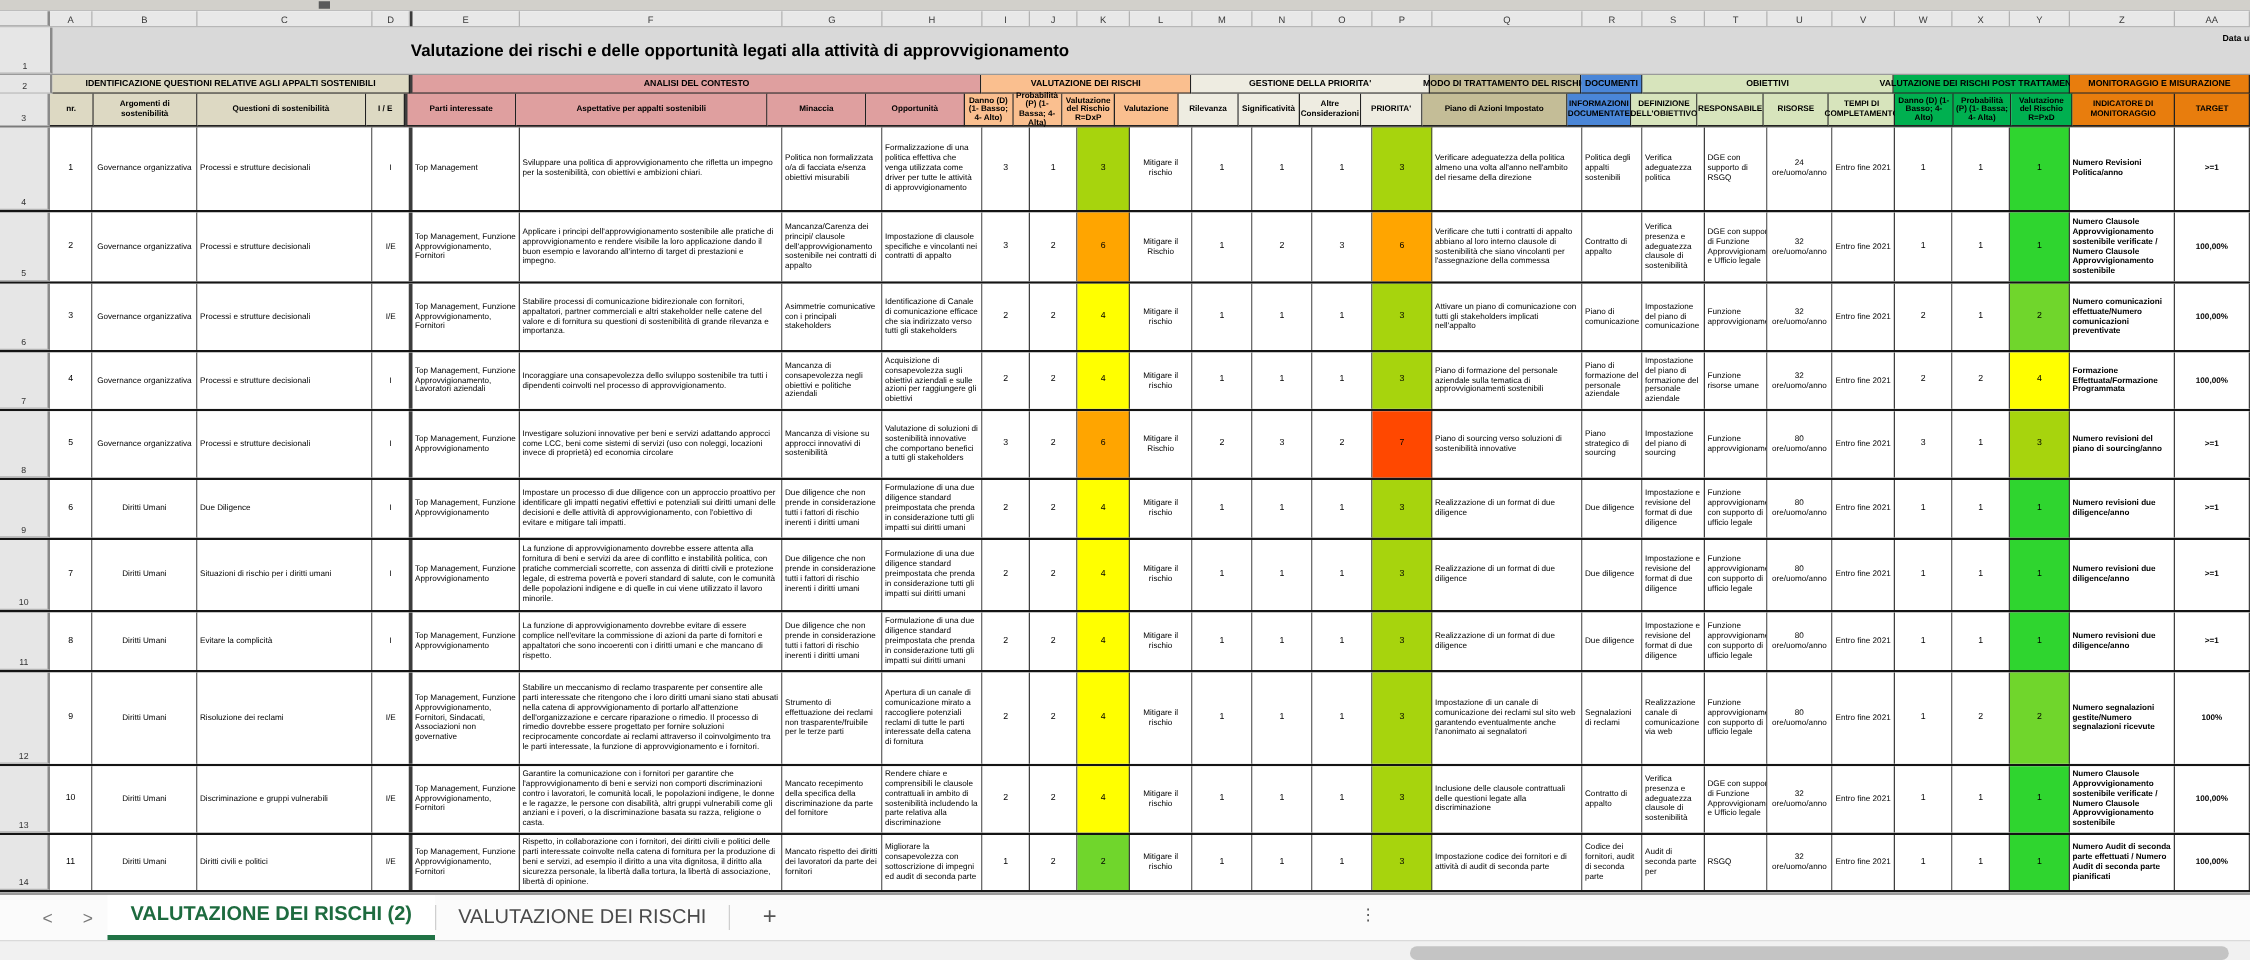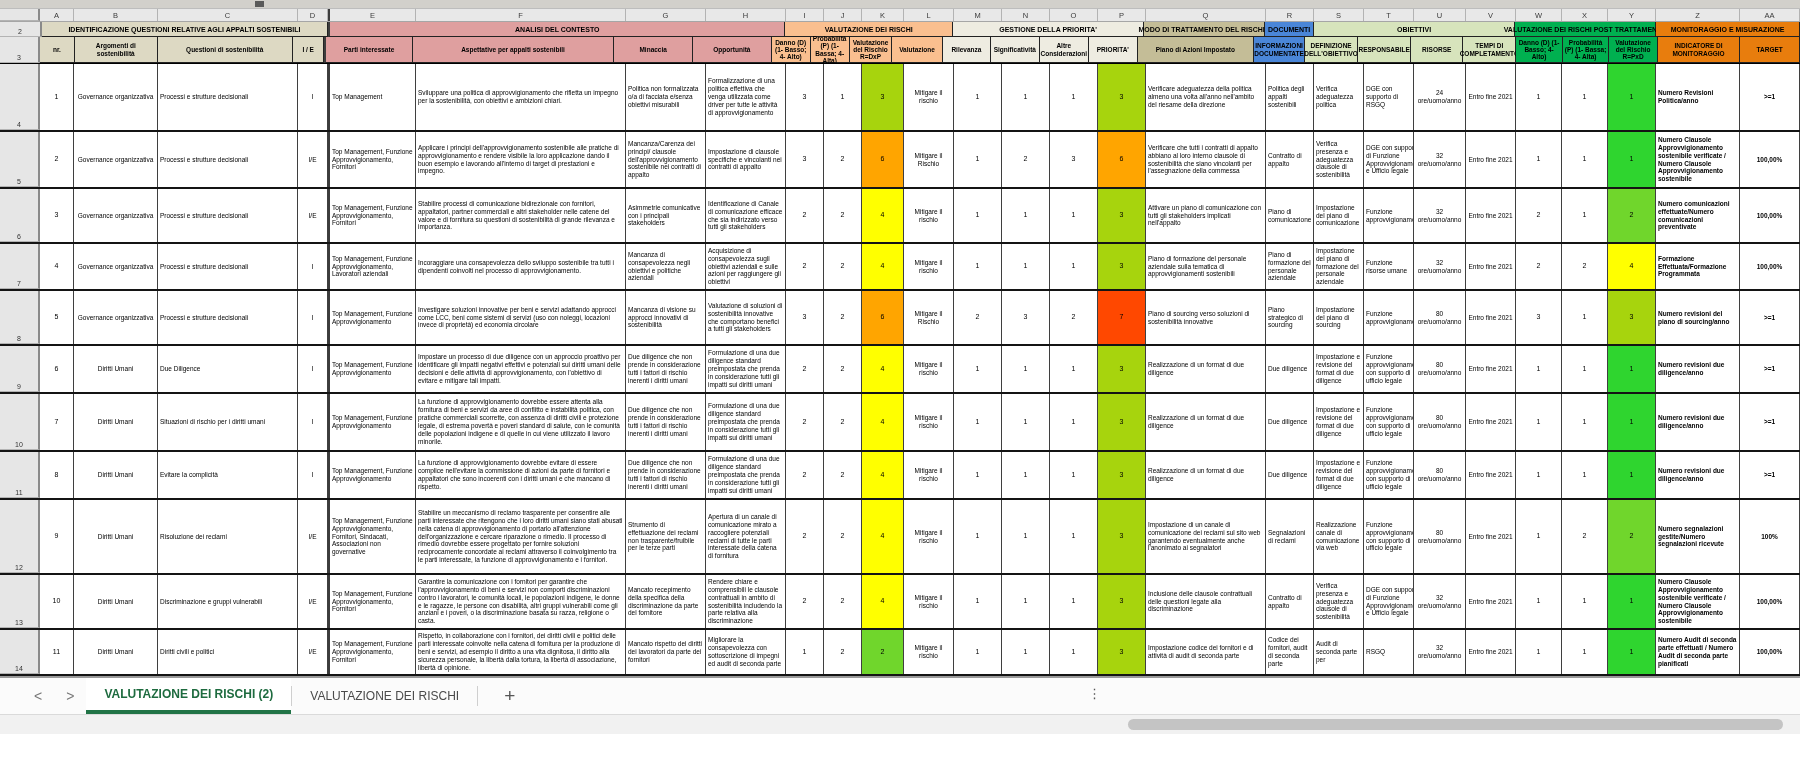--- a/index.html
+++ b/index.html
@@ -39,21 +39,21 @@
   .cell.left{justify-content:flex-start;text-align:left}
   .cell.ctr{justify-content:center;text-align:center}
   .cell.bold{font-weight:bold}
   .cell.num{font-size:7px;justify-content:center;text-align:center}
   .freeze{border-left:2px solid #3c3c3c}
   
   .tabbar{width:1800px;height:55px;background:#fbfbfb;border-top:2px solid #9a9a9a;position:relative}
   .tabrow{height:36px;display:flex;align-items:stretch;position:relative}
   .navarrow{display:flex;align-items:center;color:#777;font-size:14px;padding:0 12px;cursor:default}
   .navarrow.first{margin-left:22px}
-  .tab{display:flex;align-items:center;padding:0 18px;font-size:12px;color:#4a4a4a;white-space:nowrap}
+  .tab{display:flex;align-items:center;padding:0 18px;font-size:16px;color:#4a4a4a;white-space:nowrap}
   .tab.active{color:#1e6b3f;font-weight:bold;border-bottom:4px solid #217346;background:#fff}
   .tabdiv{width:1px;background:#cfcfcf;margin:8px 0}
   .addsheet{display:flex;align-items:center;font-size:19px;color:#555;padding:0 26px}
   .splitdots{position:absolute;left:1088px;top:8px;font-size:13px;color:#555}
   .scrollrow{height:19px;background:#f1f1f1;border-top:1px solid #dadada;position:relative}
   .hscroll{position:absolute;left:1112px;right:4px;top:3px;height:13px;background:#f1f1f1}
   .hthumb{position:absolute;left:16px;width:655px;top:1px;height:11px;background:#c4c4c4;border-radius:6px}
 </style>
 </head>
 <body>
@@ -141,20 +141,30 @@
         <span>Y</span>
       </div>
       <div class="c" style="width: 84px;">
         <span>Z</span>
       </div>
       <div class="c" style="width: 60px;">
         <span>AA</span>
       </div>
     </div>
 
+  <div class="r titlerow">
+    <div class="gut">1</div>
+    <div class="titleband">
+      <div class="title">Valutazione dei rischi e delle opportunità legati alla attività di approvvigionamento</div>
+      <div class="dateblk">
+        <span>Data ultima Ag</span>
+        <span class="l2">03-</span>
+      </div>
+    </div>
+  </div>
 
   <div class="r secrow" id="sectionRow">
       <div class="gut">
         <span>2</span>
       </div>
       <div class="sec" style="width: 288px; background: rgb(221, 217, 195);">
         <span>IDENTIFICAZIONE QUESTIONI RELATIVE AGLI APPALTI SOSTENIBILI</span>
       </div>
       <div class="sec freeze" style="width: 458px; background: rgb(223, 159, 159);">
         <span>ANALISI DEL CONTESTO</span>

